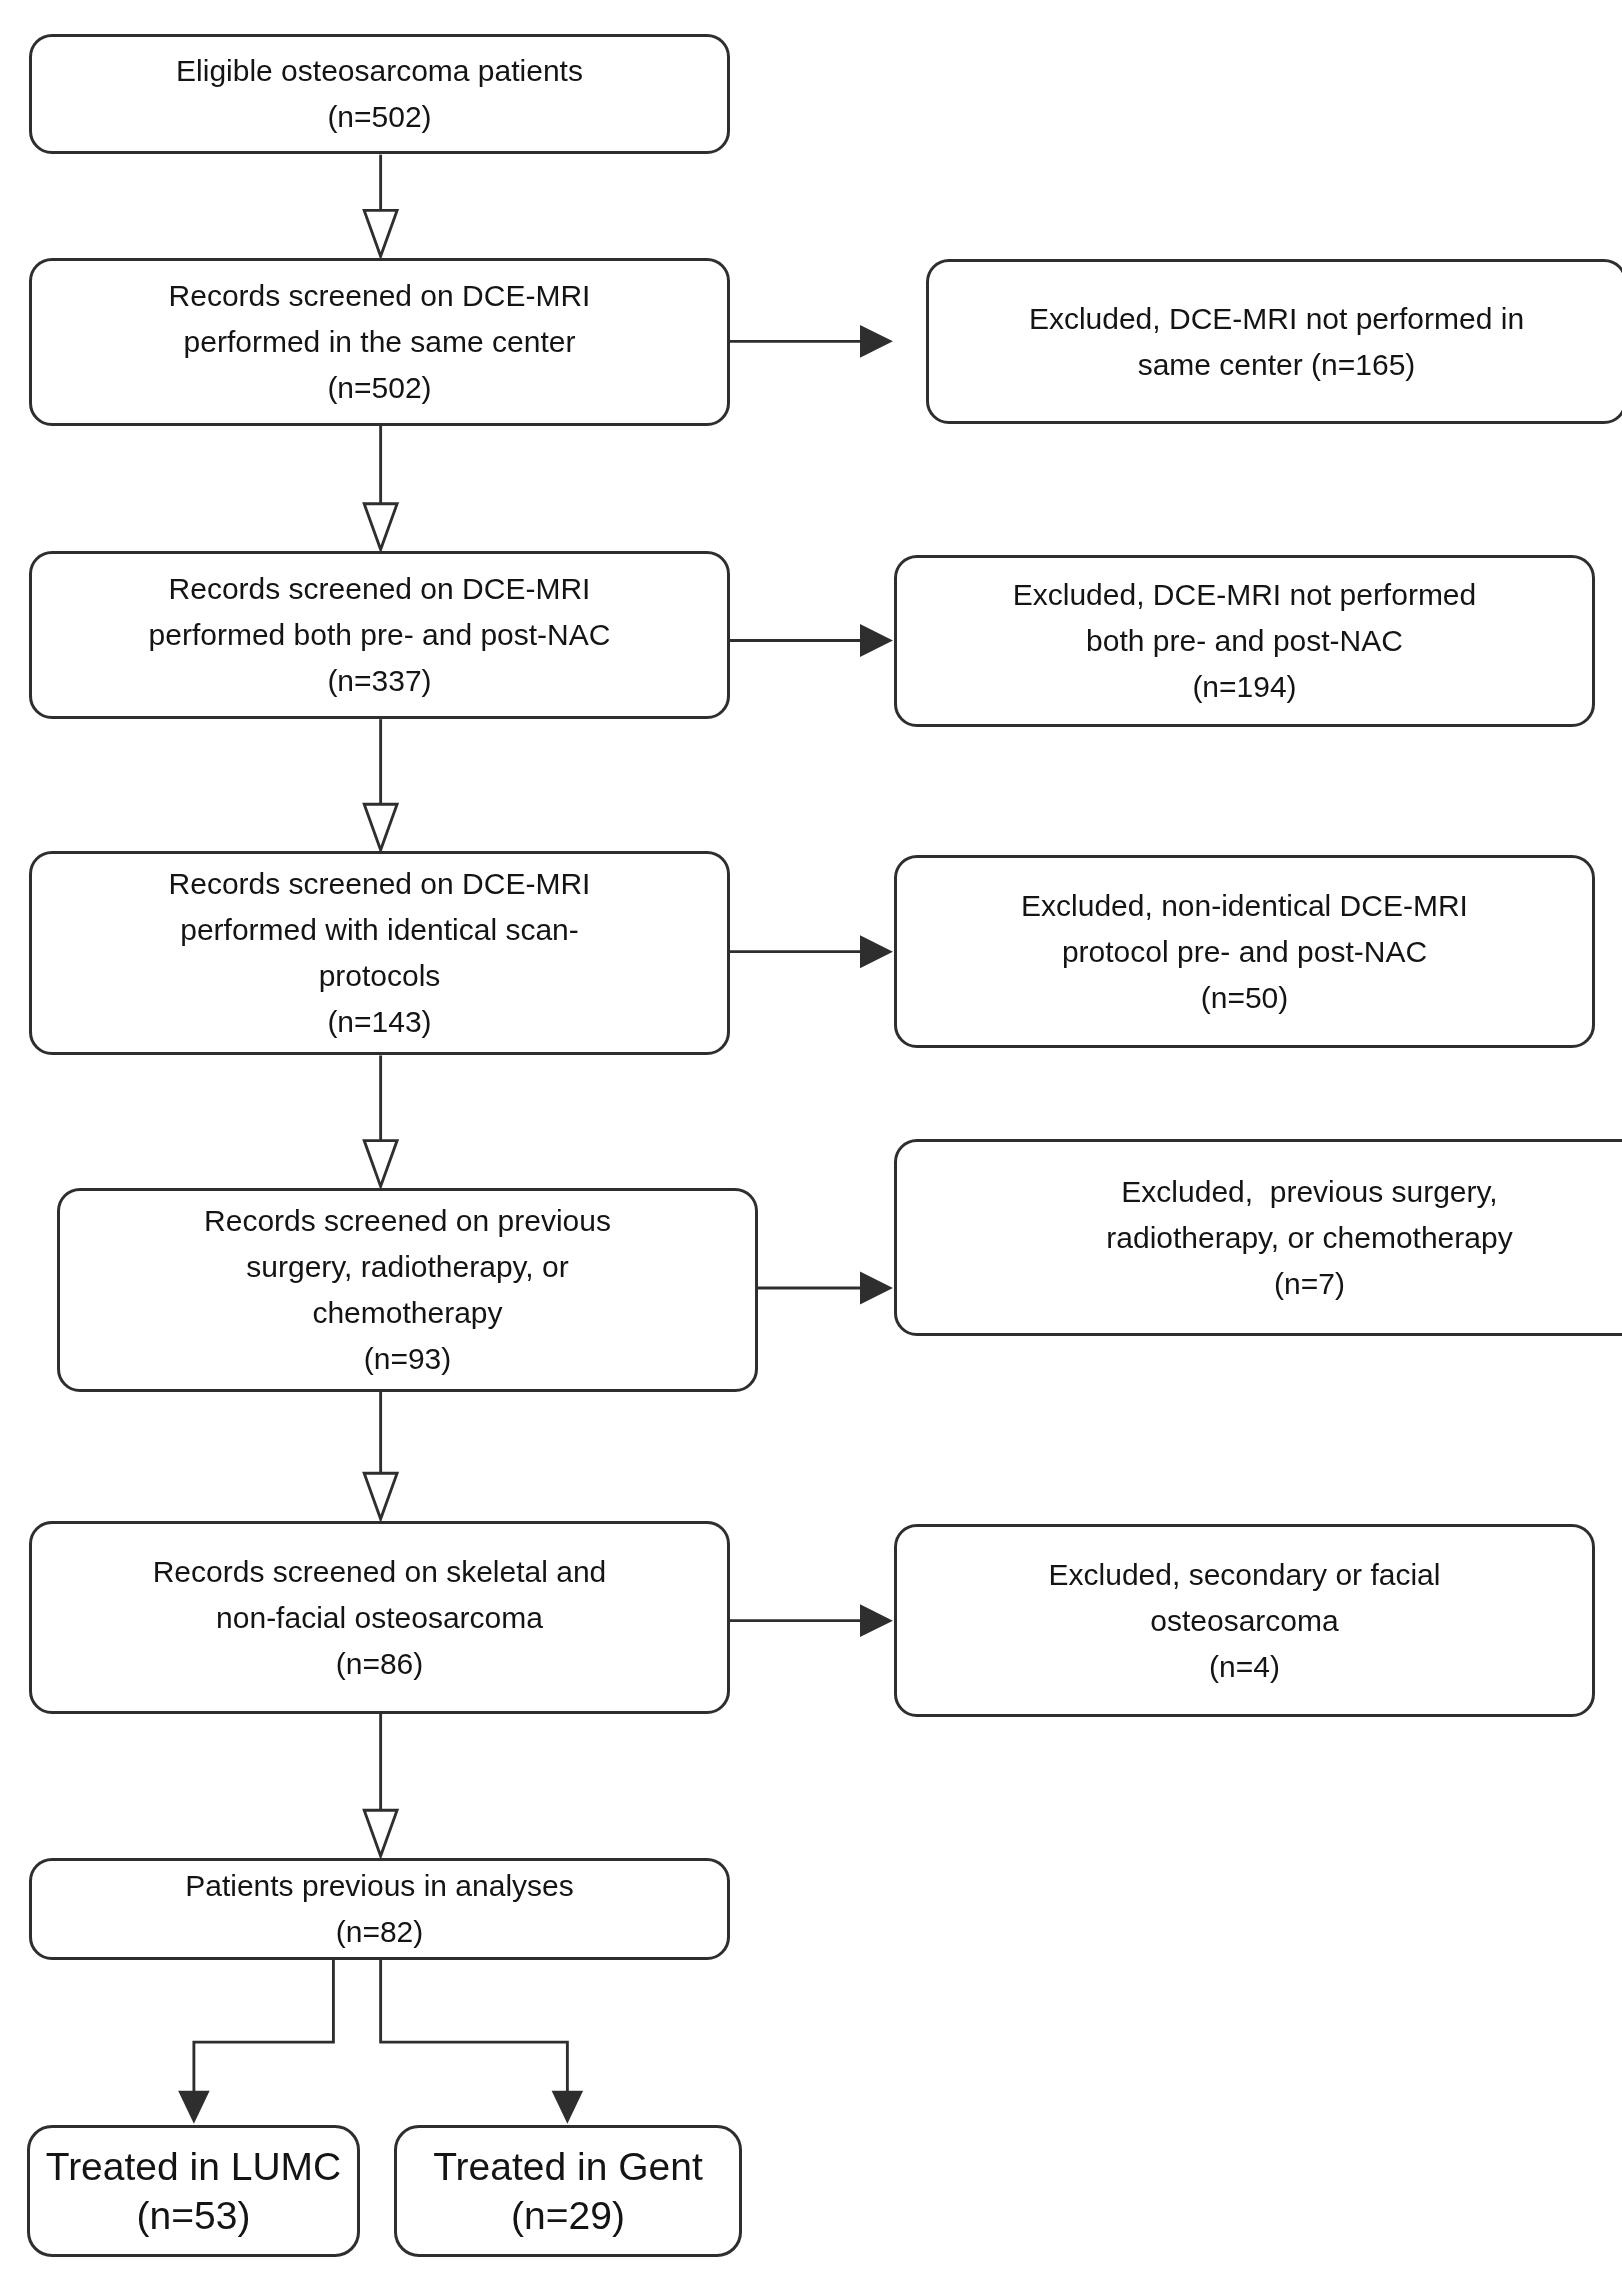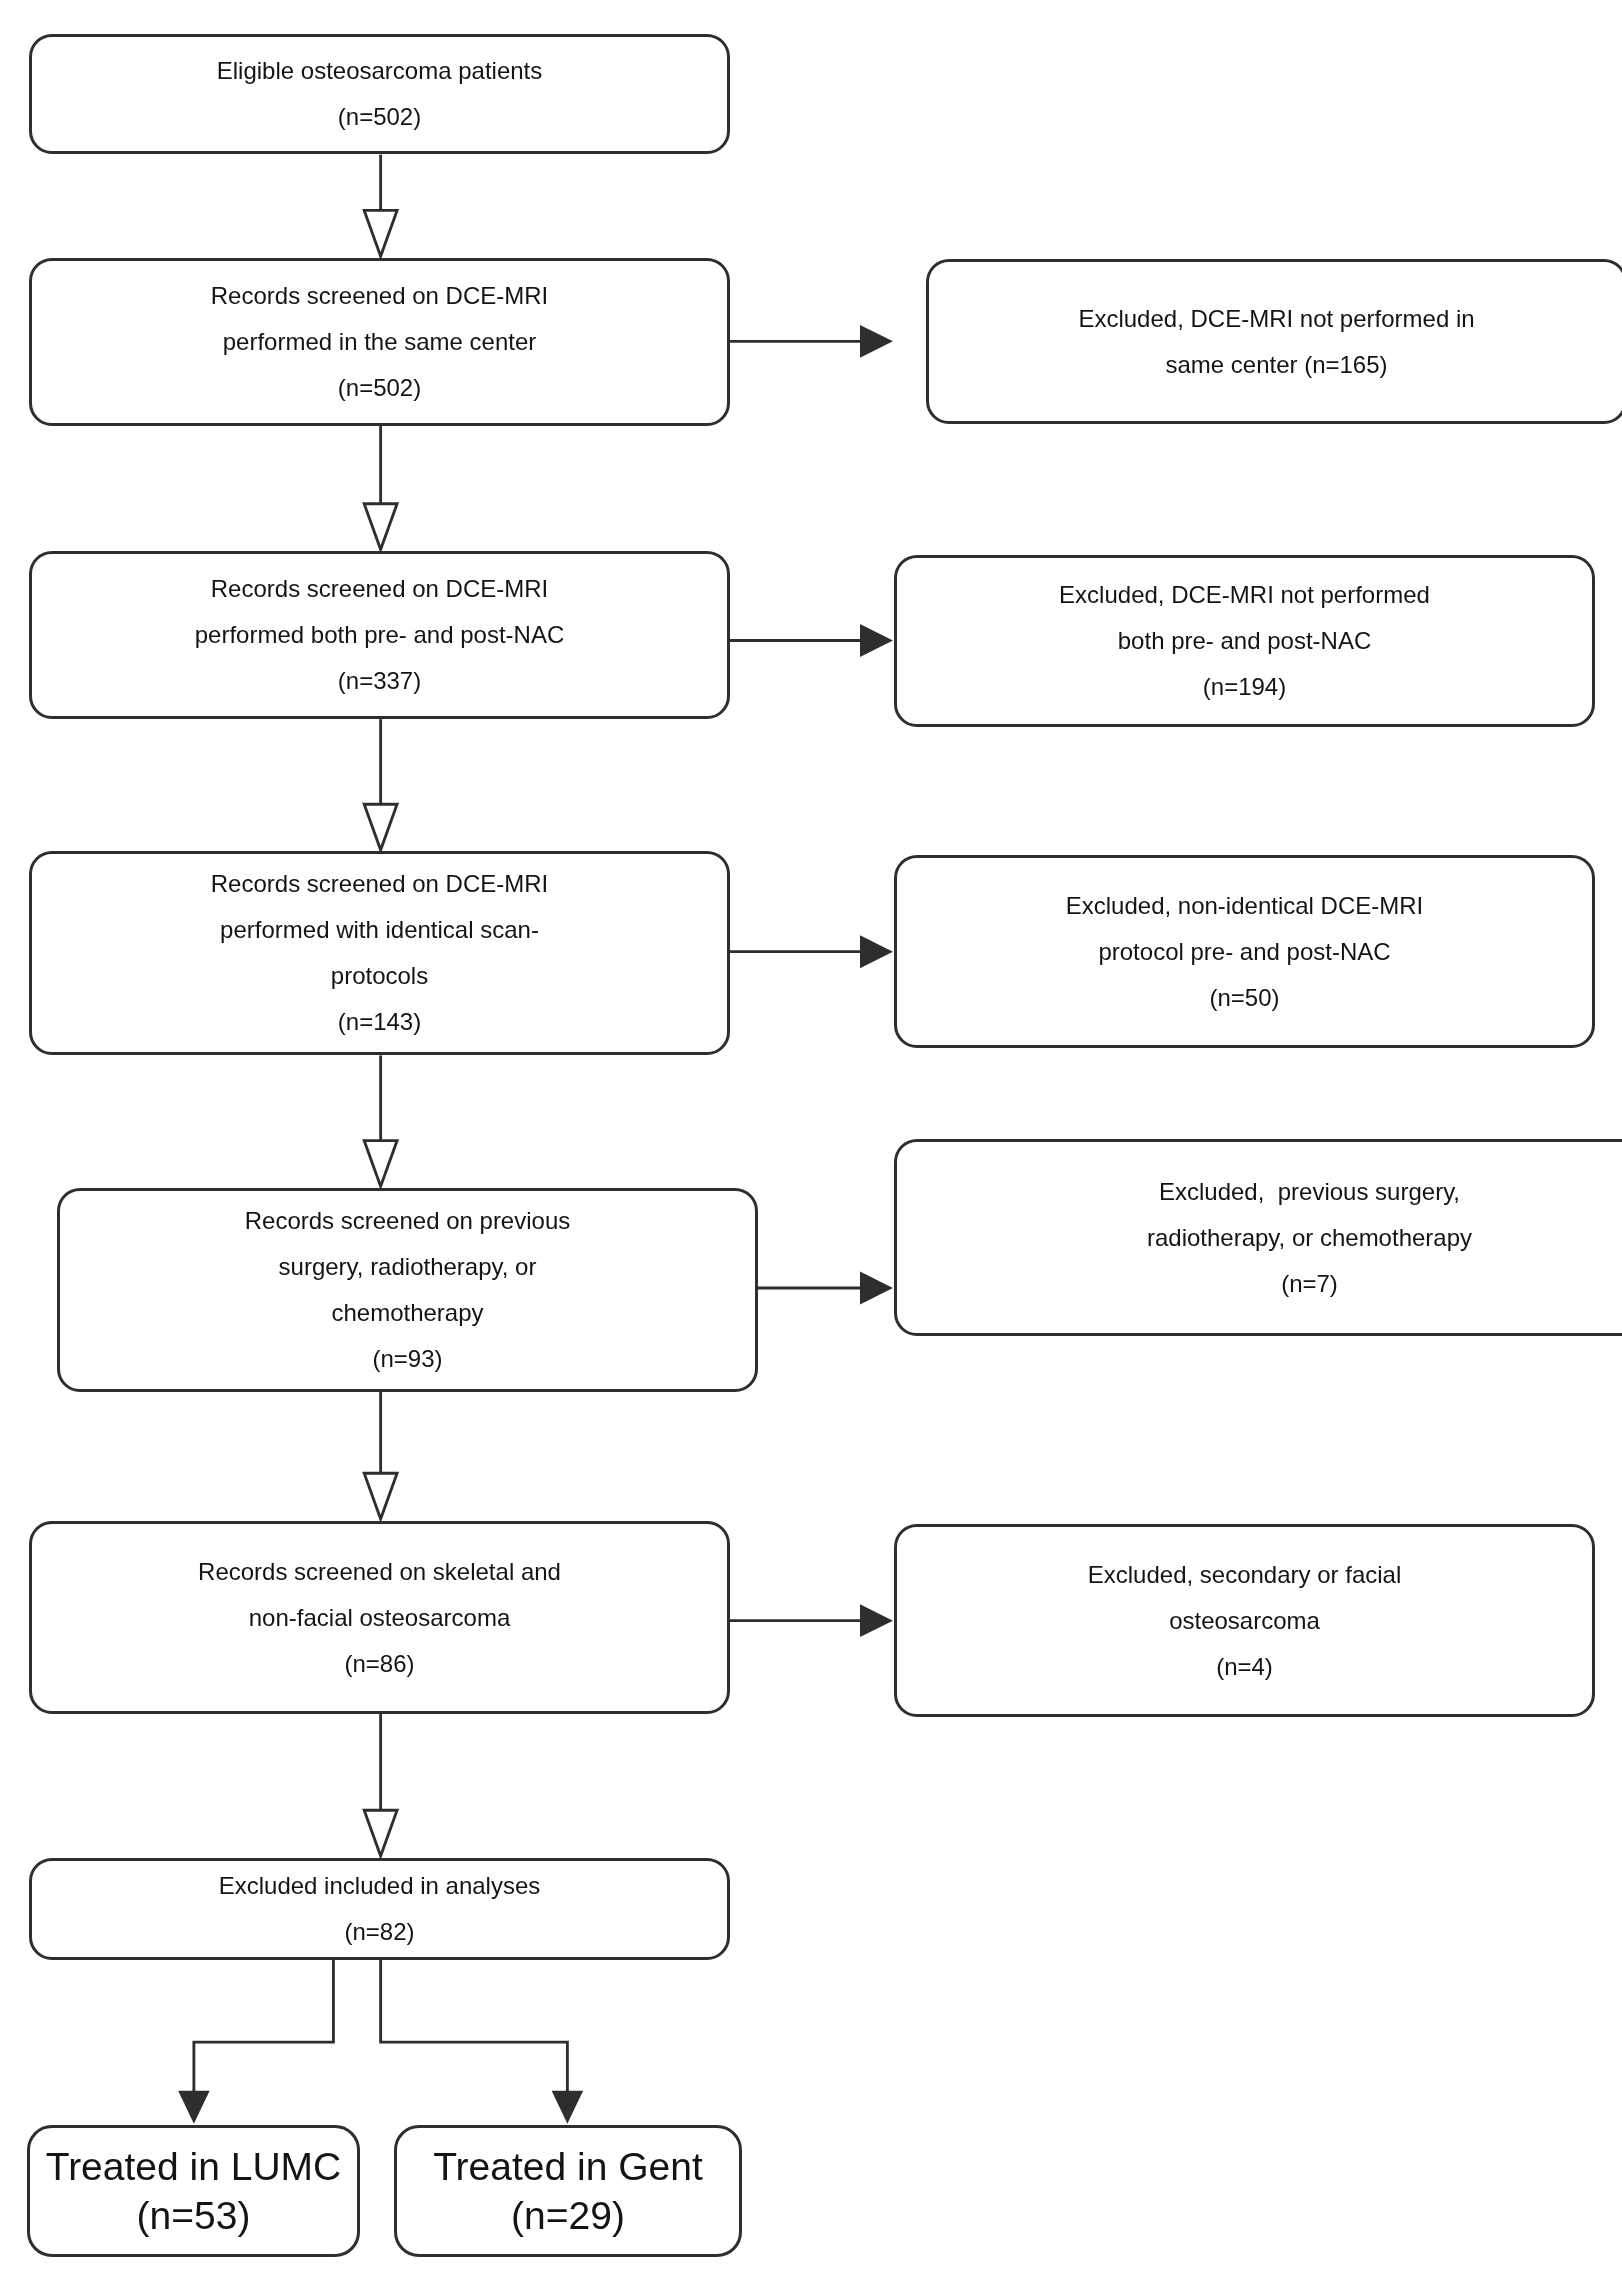--- a/index.html
+++ b/index.html
@@ -34,21 +34,21 @@
     position: absolute;
     box-sizing: border-box;
     background: var(--box-fill, #ffffff);
     border: 3.6px solid var(--box-border, #2e2e2e);
     border-radius: 23px;
     display: flex;
     flex-direction: column;
     justify-content: center;
     align-items: center;
     text-align: center;
-    font-size: 24px;
+    font-size: 30px;
     line-height: 46px;
     padding: 2.9px 11.4px;
   }
   .node .ln { white-space: pre; }
   .node.big { font-size: 39px; line-height: 49px; border-radius: 25px; }
 
   
   #n-eligible        { left: 29px;   top: 34px;   width: 701px; height: 120px; }
   #n-screen-center   { left: 29px;   top: 258px;  width: 701px; height: 168px; }
   #n-screen-prepost  { left: 29px;   top: 551px;  width: 701px; height: 168px; }
@@ -160,21 +160,21 @@
     <div class="ln">(n=93)</div>
   </div>
 
   <div class="node" id="n-screen-skeletal">
     <div class="ln">Records screened on skeletal and</div>
     <div class="ln">non-facial osteosarcoma</div>
     <div class="ln">(n=86)</div>
   </div>
 
   <div class="node" id="n-included">
-    <div class="ln">Excluded included in analyses</div>
+    <div class="ln">Patients previous in analyses</div>
     <div class="ln">(n=82)</div>
   </div>
 
   <div class="node big" id="n-lumc">
     <div class="ln">Treated in LUMC</div>
     <div class="ln">(n=53)</div>
   </div>
 
   <div class="node big" id="n-gent">
     <div class="ln">Treated in Gent</div>

